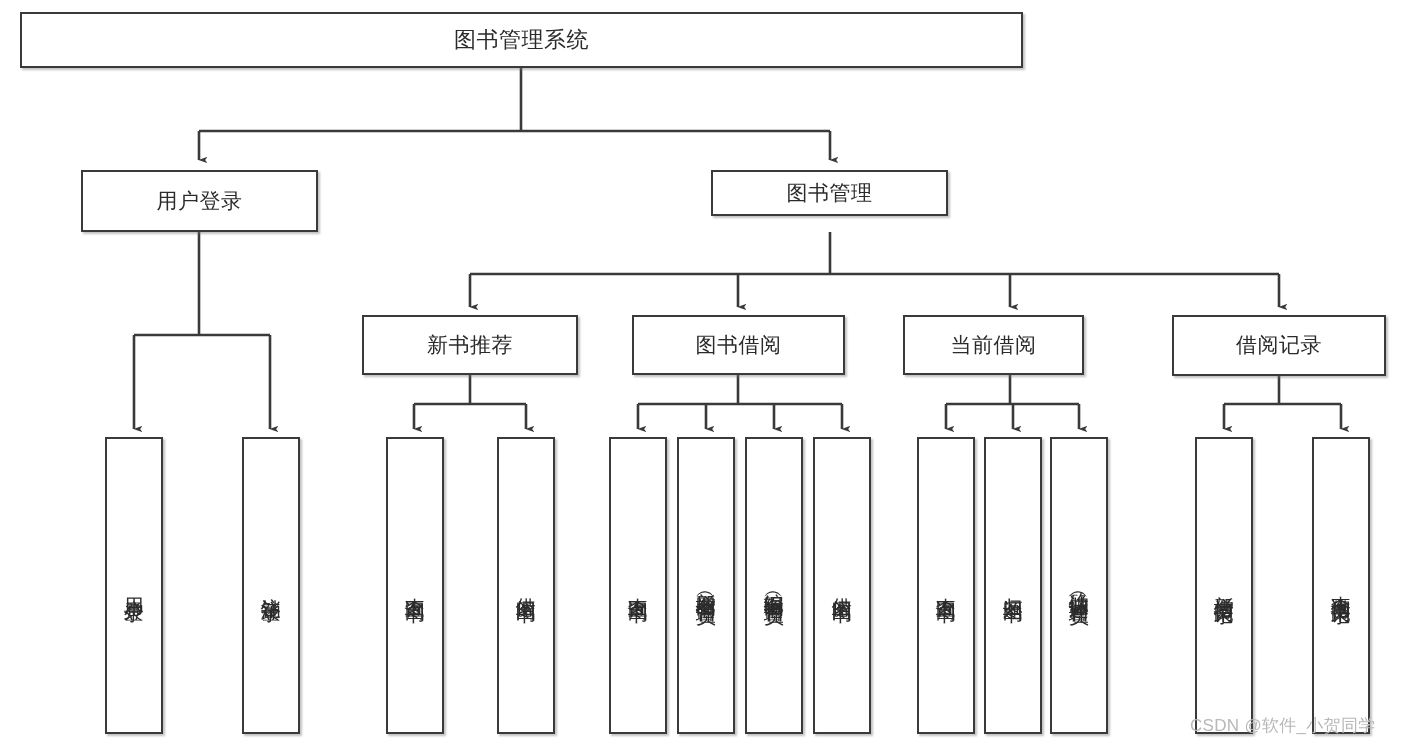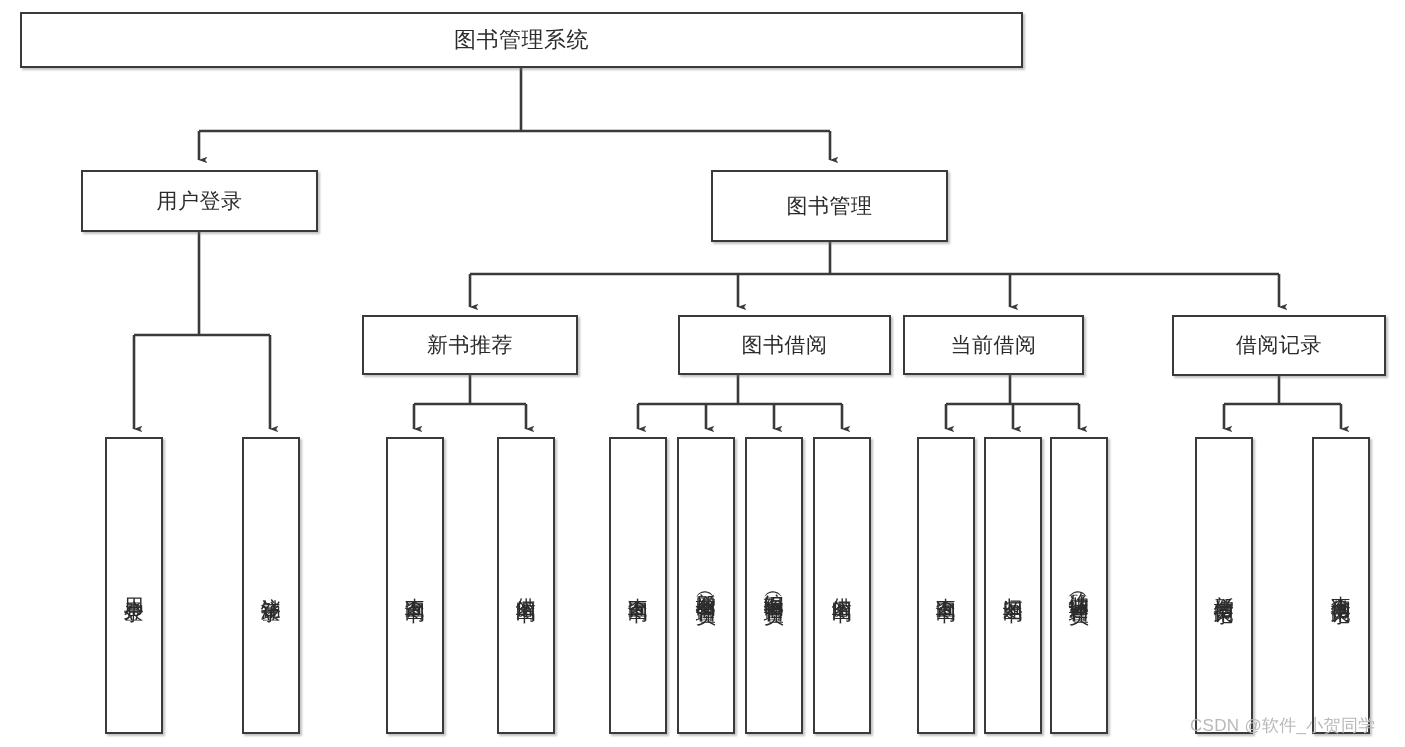--- a/index.html
+++ b/index.html
@@ -122,28 +122,28 @@
     </g>
   </svg>
 
   <div class="node root" style="left:20px; top:12px; width:1003px; height:56px;">
     <span class="node-label">图书管理系统</span>
   </div>
 
   <div class="node" style="left:81px; top:170px; width:237px; height:62px;">
     <span class="node-label">用户登录</span>
   </div>
-  <div class="node" style="left:711px; top:170px; width:237px; height:72px;">
+  <div class="node" style="left:711px; top:170px; width:237px; height:46px;">
     <span class="node-label">图书管理</span>
   </div>
 
   <div class="node" style="left:362px; top:315px; width:216px; height:60px;">
     <span class="node-label">新书推荐</span>
   </div>
-  <div class="node" style="left:632px; top:315px; width:213px; height:60px;margin-left:46px;">
+  <div class="node" style="left:632px; top:315px; width:213px; height:60px;">
     <span class="node-label">图书借阅</span>
   </div>
   <div class="node" style="left:903px; top:315px; width:181px; height:60px;">
     <span class="node-label">当前借阅</span>
   </div>
   <div class="node" style="left:1172px; top:315px; width:214px; height:61px;">
     <span class="node-label">借阅记录</span>
   </div>
 
   <div class="node leaf" style="left:105px; top:437px; width:58px; height:297px;">

